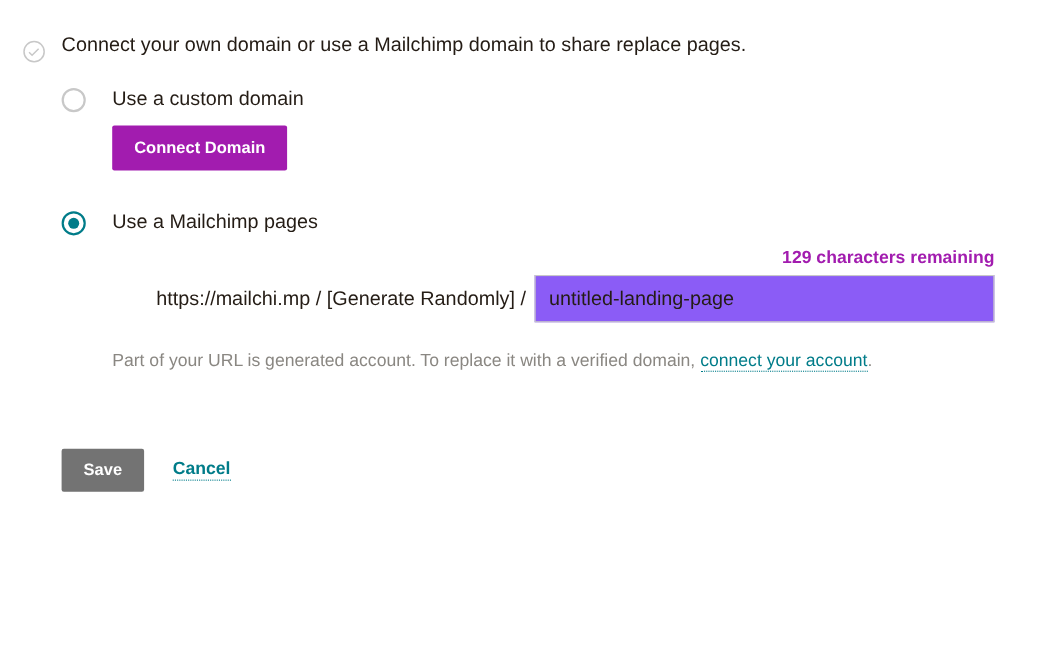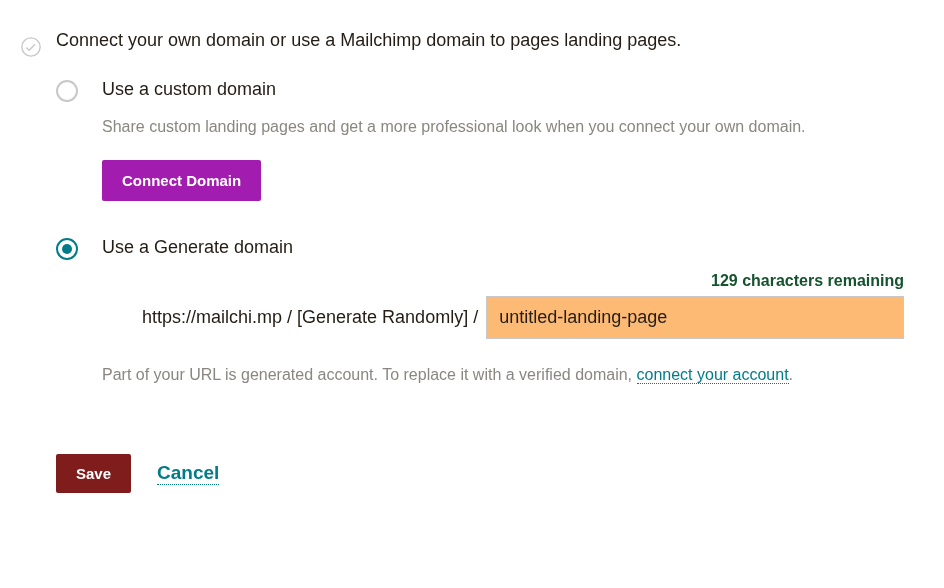--- a/index.html
+++ b/index.html
@@ -103,41 +103,41 @@
       background: #a21caf;
       color: #fff;
     }
     .option-block {
       margin-bottom: 36px;
     }
     .chars-remaining {
       text-align: right;
       font-size: 16px;
       font-weight: 600;
-      color: #14532d;
+      color: #a21caf;
       margin-bottom: 6px;
     }
     .url-row {
       display: flex;
       align-items: center;
       margin-bottom: 22px;
     }
     .url-prefix {
       font-size: 18px;
       color: #241c15;
       margin-right: 8px;
       white-space: nowrap;
       margin-left: 40px;
     }
     .url-input {
       flex: 1;
       padding: 10px 12px;
       font-size: 18px;
       border: 1px solid #c8c8c8;
-      background: #fdba74;
+      background: #8b5cf6;
       color: #241c15;
       font-family: inherit;
     }
     .url-note {
       font-size: 16px;
       color: #8a8782;
       line-height: 1.7;
       margin-bottom: 30px;
     }
     .link {
@@ -145,73 +145,72 @@
       text-decoration: none;
       border-bottom: 1px dotted #007c89;
       cursor: pointer;
     }
     .actions {
       display: flex;
       align-items: center;
       gap: 26px;
     }
     .btn-save {
-      background: #7f1d1d;
+      background: #737373;
       color: #fff;
       padding: 11px 20px;
       font-size: 15px;
       font-weight: 600;
       border: none;
       cursor: pointer;
       border-radius: 2px;
     }
     .cancel-link {
       color: #007c89;
-      font-size: 19px;
+      font-size: 16px;
       font-weight: 600;
       text-decoration: none;
       border-bottom: 1px dotted #007c89;
       cursor: pointer;
     }
   </style>
 </head>
 <body>
 
 <div class="container">
   <div class="status-icon">
     <svg viewBox="0 0 24 24" fill="none" stroke="#c8c8c8" stroke-width="1.5">
       <circle cx="12" cy="12" r="10"></circle>
       <path d="M7 12.5l3 3 6.5-6.5"></path>
     </svg>
   </div>
   <div class="content">
-    <p class="section-desc">Connect your own domain or use a Mailchimp domain to pages landing pages.</p>
+    <p class="section-desc">Connect your own domain or use a Mailchimp domain to share replace pages.</p>
 
     <div class="option-block">
       <div class="option-row">
         <div class="radio-wrapper">
           <div class="radio-outer"></div>
         </div>
         <div class="option-content">
           <div class="option-label">Use a custom domain</div>
-          <div class="option-help">Share custom landing pages and get a more professional look when you connect your own domain.</div>
           <button class="btn btn-gray">Connect Domain</button>
         </div>
       </div>
     </div>
 
     <div class="option-block">
       <div class="option-row">
         <div class="radio-wrapper">
           <div class="radio-outer selected">
             <div class="radio-inner"></div>
           </div>
         </div>
         <div class="option-content">
-          <div class="option-label">Use a Generate domain</div>
+          <div class="option-label">Use a Mailchimp pages</div>
           <div class="chars-remaining">129 characters remaining</div>
           <div class="url-row">
             <span class="url-prefix">https://mailchi.mp  /  [Generate Randomly]  /</span>
             <input type="text" class="url-input" value="untitled-landing-page" style="">
           </div>
           <div class="url-note">
             <span>Part of your URL is generated account. To replace it with a verified domain, </span><a class="link">connect your account</a><span>.</span>
           </div>
         </div>
       </div>

